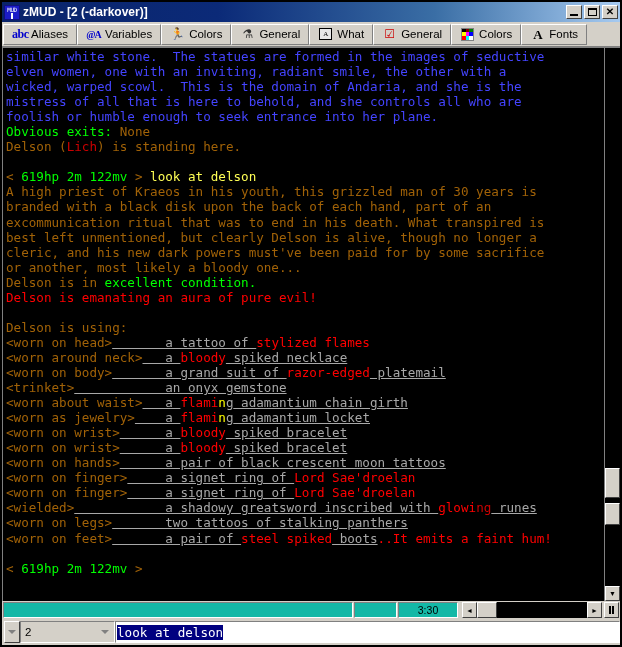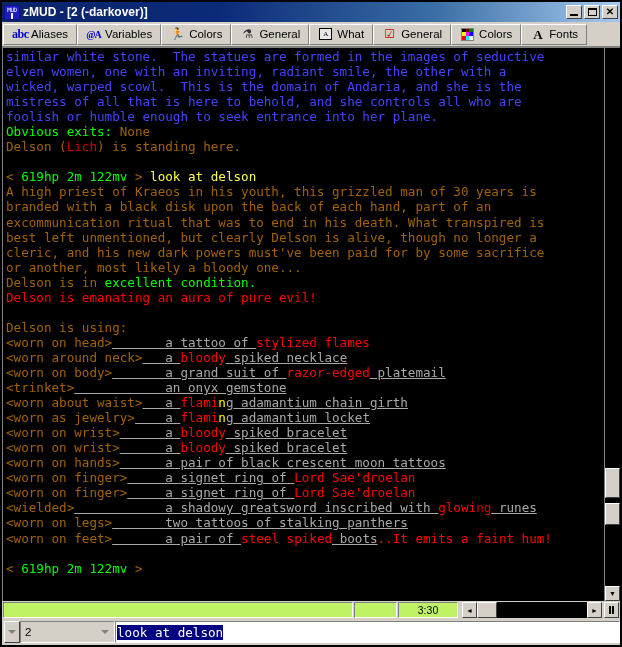--- a/index.html
+++ b/index.html
@@ -165,21 +165,21 @@
     border-right:1px solid #404040;border-bottom:1px solid #404040;
     box-sizing:border-box;
   }
 
   
   .statusbar{
     flex:0 0 18px;height:18px;background:#d4d0c8;
     display:flex;align-items:stretch;padding:1px 1px;box-sizing:border-box;
   }
   .sb-panel{
-    background:#bef264;
+    background:#14b8a6;
     border-top:1px solid #808080;border-left:1px solid #808080;
     border-right:1px solid #ffffff;border-bottom:1px solid #ffffff;
     box-sizing:border-box;
     font-size:10.5px;color:#000;display:flex;align-items:center;
     justify-content:center;
   }
   .sb-main{flex:1 1 auto;}
   .sb-small{flex:0 0 43px;margin-left:1px;}
   .sb-time{flex:0 0 60px;margin-left:1px;}
   .hscroll{

